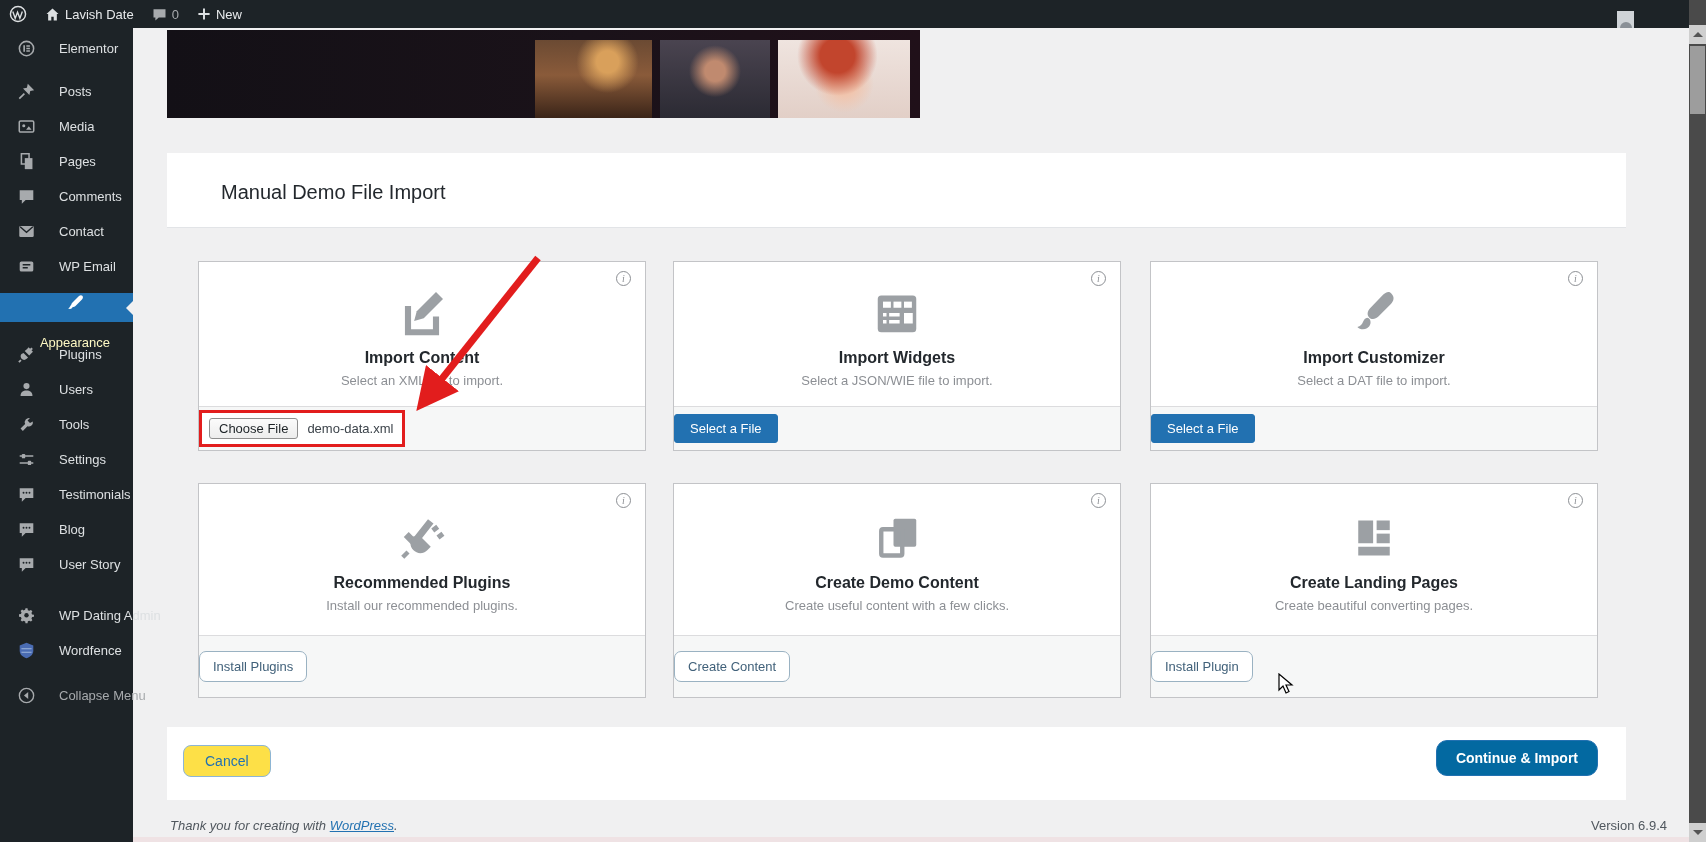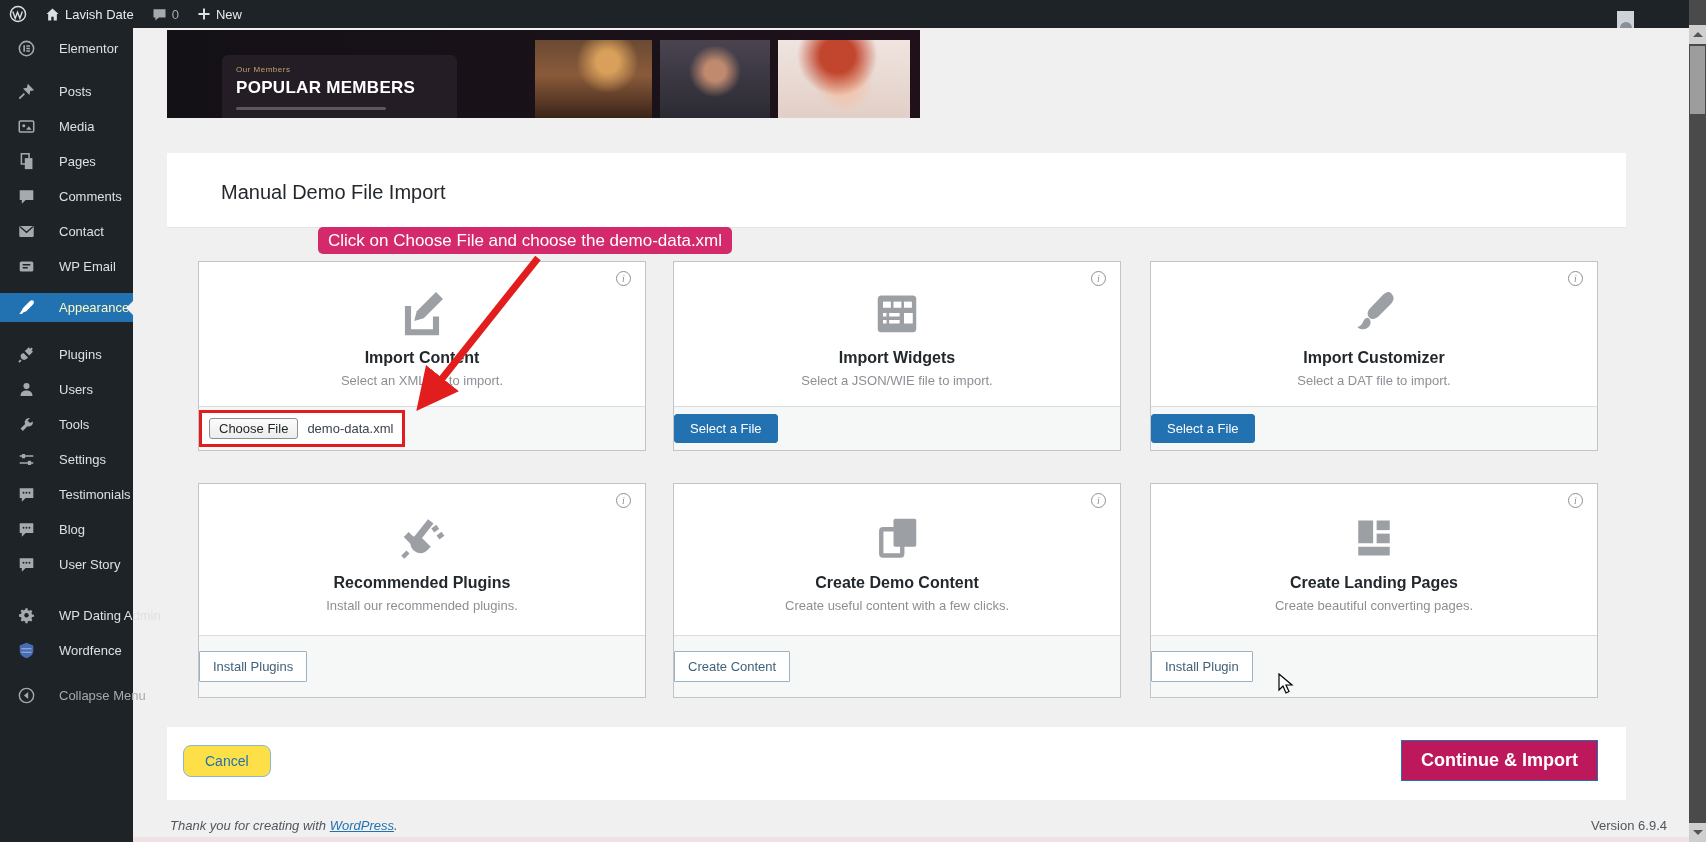--- a/index.html
+++ b/index.html
@@ -14,21 +14,21 @@
   #ab-right { margin-left:auto; display:flex; align-items:center; gap:11px; padding-right:28px;flex-direction:column; }
   .avatar { width:17px; height:17px; background:#cfd3d7; display:flex; align-items:flex-end; justify-content:center; overflow:hidden; }
   .avatar .bust { width:12px; height:6px; border-radius:6px 6px 0 0; background:#8a9097; }
 
   
   #sidebar { position:absolute; left:0; top:28px; width:133px; bottom:0; background:#1d2327; color:#dde0e2; font-size:13px; z-index:30; }
   .sb-item { height:29px; display:flex; align-items:center; gap:24px; padding-left:17px; cursor:pointer; white-space:nowrap;margin-top:6px; }
   .sb-item .ic { width:18px; height:18px; color:#a7aaad; flex:0 0 18px; display:flex; align-items:center; justify-content:center; }
   .sb-item .ic svg { width:17px; height:17px; }
   .sb-sep { height:8px; }
-  .sb-active { background:#2271b1; color:#fef9c3; position:relative; }
+  .sb-active { background:#2271b1; color:#fef9c3; position:relative;flex-direction:column; }
   .sb-active .ic { color:#fff; }
   .sb-active::after { content:""; position:absolute; right:0; top:50%; margin-top:-7px; border:7px solid transparent; border-right-color:#f0f0f1; }
   #sb-submenu { background:#2c3338; padding:8px 0; }
   .sb-sub { height:25px; line-height:25px; padding-left:34px; color:#aeb3b8; font-size:13px; cursor:pointer; }
   .sb-sub.current { color:#fff; font-weight:bold; }
   .wf-ic { color:#4a6cb3 !important; }
 
   
   #content { position:absolute; left:133px; top:28px; width:1556px; height:814px; background:#f0f0f1; }
 
@@ -58,30 +58,30 @@
   .col1 { left:65px; } .col2 { left:540px; } .col3 { left:1017px; }
   .card-body { flex:1; display:flex; flex-direction:column; align-items:center; justify-content:center; position:relative; padding-top:4px; }
   .card-icon { color:#9ca0a4; margin-bottom:8px; }
   .card-title { font-size:16px; font-weight:bold; color:#23282d; }
   .card-desc { font-size:13px; color:#8c8f94; margin-top:6px; }
   .card-footer { height:44px; border-top:1px solid #dcdcde; background:#f6f7f7; display:flex; align-items:center; justify-content:flex-start; }
   .row2 .card-footer { height:62px; }
   .info-badge { position:absolute; top:9px; right:14px; width:15px; height:15px; border:1px solid #8c8f94; border-radius:50%; color:#8c8f94; font-size:10px; line-height:13px; text-align:center; font-family:"Liberation Serif",serif; font-style:italic; cursor:pointer; }
 
   .btn-primary { background:#2271b1; color:#fff; border:1px solid #2271b1; border-radius:3px; font-size:13px; padding:6px 15px; cursor:pointer; font-family:inherit; }
-  .btn-secondary { background:#fff; color:#41617a; border:1px solid #9ab2c2; border-radius:1px; font-size:13px; padding:7px 13px; cursor:pointer; font-family:inherit; }
+  .btn-secondary { background:#fff; color:#41617a; border:1px solid #9ab2c2; border-radius:7px; font-size:13px; padding:7px 13px; cursor:pointer; font-family:inherit; }
 
   #file-highlight { display:flex; align-items:center; gap:9px; border:3px solid #e21d1d; padding:5px 9px 5px 7px; background:#fff; }
   #choose-file-btn { font-size:13px; color:#1d2327; background:linear-gradient(180deg,#fbfbfb,#ededed); border:1px solid #8f8f8f; border-radius:3px; padding:2px 9px; cursor:pointer; font-family:inherit; }
   #file-name { font-size:13px; color:#3c434a; }
 
   
   #action-bar { position:absolute; left:34px; top:699px; width:1459px; height:73px; background:#fff; }
   #cancel-btn { position:absolute; left:16px; top:18px; background:#fde047; color:#2271b1; border:1px solid #8db5d4; border-radius:8px; font-size:14px; padding:7px 21px; cursor:pointer; font-family:inherit; }
-  #continue-btn { position:absolute; right:28px; top:13px; background:#be185d; color:#fff; border:1px solid #2271b1; border-radius:0; font-size:18px; font-weight:bold; padding:9px 19px; cursor:pointer; font-family:inherit; }
+  #continue-btn { position:absolute; right:28px; top:13px; background:#0369a1; color:#fff; border:1px solid #2271b1; border-radius:11px; font-size:14px; font-weight:bold; padding:9px 19px; cursor:pointer; font-family:inherit; }
 
   
   #thanks { position:absolute; left:37px; top:790px; font-size:13px; font-style:italic; color:#50575e; }
   #thanks a { color:#2271b1; }
   #version { position:absolute; right:22px; top:790px; font-size:13px; color:#50575e; }
   #bottom-strip { position:absolute; left:0; right:0; bottom:0; height:5px; background:#efe2e4; }
 
   
   #scrollbar { position:absolute; right:0; top:0; width:17px; height:842px; background:#4a4a4a; z-index:50; }
   .sb-arrow { position:absolute; left:0; width:17px; height:19px; background:#cfcfcf; display:flex; align-items:center; justify-content:center; cursor:pointer; }
@@ -301,35 +301,29 @@
           <path d="M12 6l-5 4 5 4z"></path>
         </svg>
       </span>
     <span>Collapse Menu</span>
   </div>
 </div>
 
 <div id="content">
 
   <div id="banner">
-    <div id="banner-card">
-      <div class="bn-eyebrow">Our Members</div>
-      <div class="bn-title">POPULAR MEMBERS</div>
-      <div class="bn-line"></div>
-    </div>
     <div class="bn-photo" id="photo-1"></div>
     <div class="bn-photo" id="photo-2"></div>
     <div class="bn-photo" id="photo-3"></div>
   </div>
 
   <div id="heading-bar">
     <h1 id="page-heading">Manual Demo File Import</h1>
   </div>
 
-  <div id="annotation">Click on Choose File and choose the demo-data.xml</div>
   <svg id="arrow-svg" viewBox="0 0 180 170">
     <defs>
         <marker id="ah" markerWidth="6" markerHeight="6" refX="4" refY="3" orient="auto">
           <path d="M0 0L6 3L0 6z" fill="#e21d1d"></path>
         </marker>
       </defs>
     <line x1="155" y1="10" x2="42" y2="152" stroke="#e21d1d" stroke-width="7" marker-end="url(#ah)"></line>
   </svg>
 
   <div class="card row1 col1">

